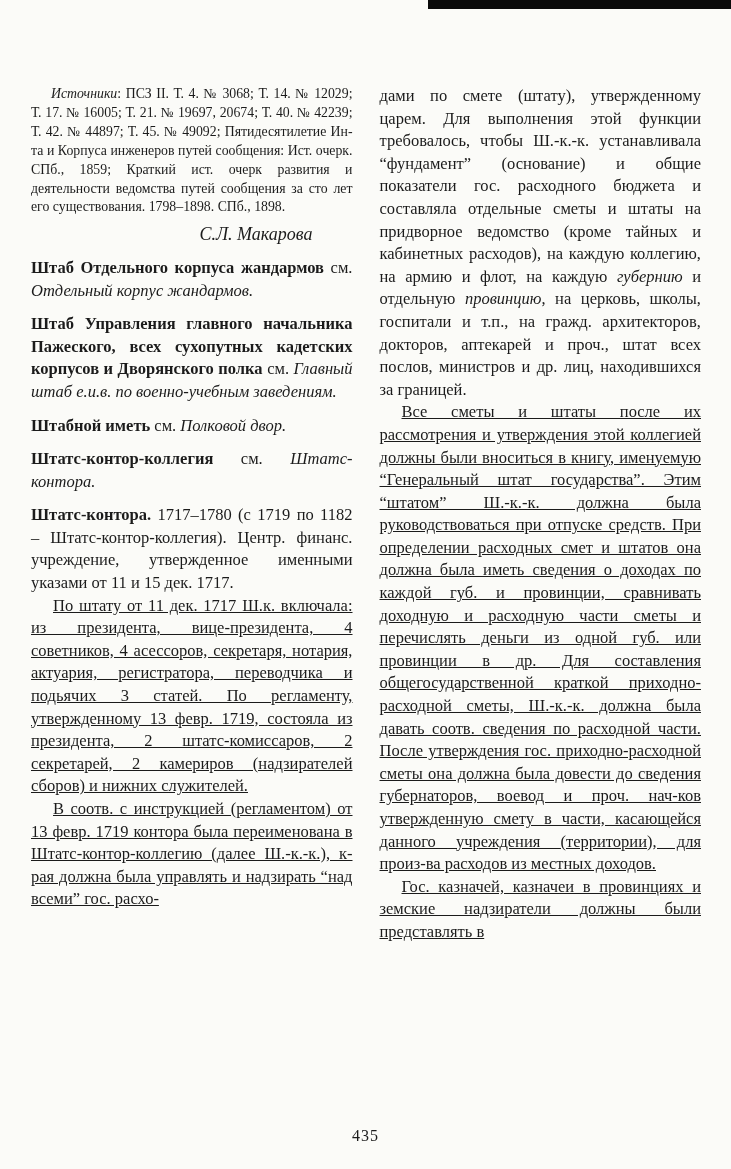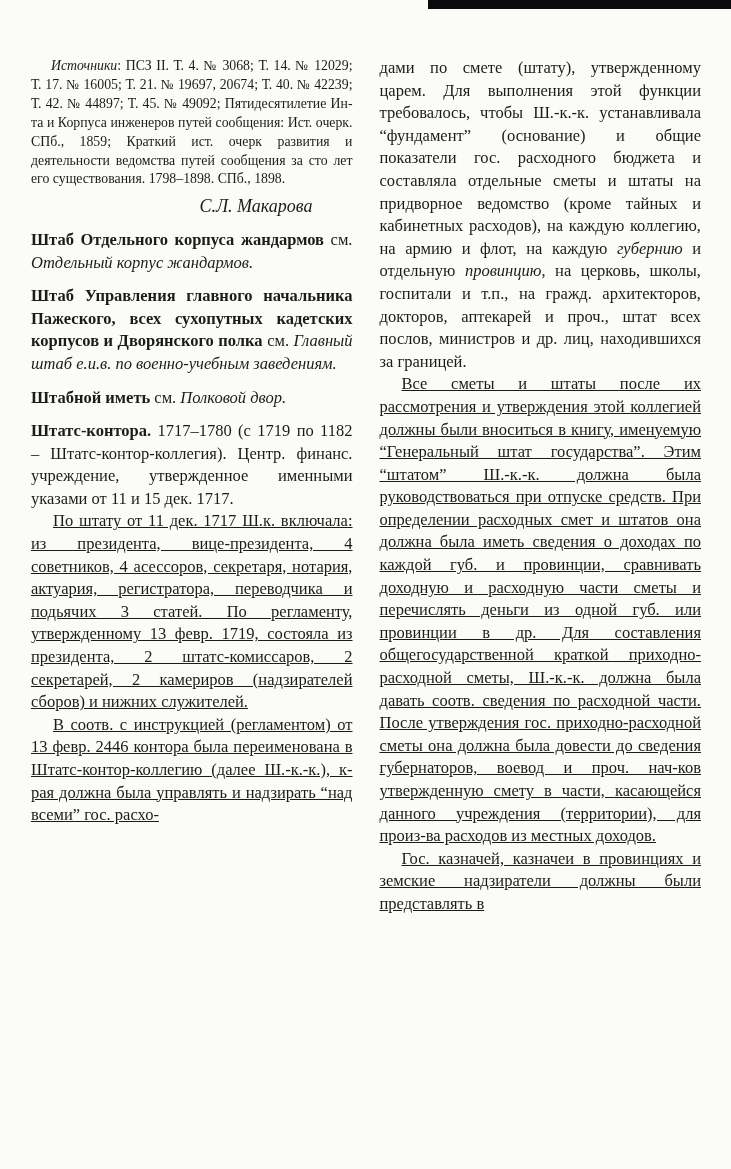--- a/index.html
+++ b/index.html
@@ -14,21 +14,21 @@
   .artifact-bar {
     position: absolute; top: 0; right: 0;
     width: 303px; height: 9px;
     background: #0b0b0b;
   }
   .page {
     position: absolute; inset: 0;
     padding: 57px 30px 0 31px;
     box-sizing: border-box;
   }
-  .columns { display: flex; gap: 27px; }
+  .columns { display: flex; gap: 27px; margin-top: 28px; }
   .col {
     flex: 1 1 0;
     min-width: 0;
     text-align: justify;
     font-size: 16.5px;
     line-height: 22.6px;
     hyphens: auto; -webkit-hyphens: auto;
   }
   p.par { margin: 0; }
   p.sources { font-size: 13.8px; line-height: 18.9px; text-indent: 20px; }
@@ -50,23 +50,25 @@
 <div class="artifact-bar"></div>
 
 <div class="page">
   <div class="columns">
     <div class="col">
         <p class="par sources" lang="ru"><span class="i">Источники</span><span>: ПСЗ II. Т. 4. № 3068; Т. 14. № 12029; Т. 17. № 16005; Т. 21. № 19697, 20674; Т. 40. № 42239; Т. 42. № 44897; Т. 45. № 49092; Пятидесятилетие Ин-та и Корпуса инженеров путей сообщения: Ист. очерк. СПб., 1859; Краткий ист. очерк развития и деятельности ведомства путей сообщения за сто лет его существования. 1798–1898. СПб., 1898.</span></p>
         <p class="par author" lang="ru"><span class="i">С.Л. Макарова</span></p>
         <p class="par entry" lang="ru"><span class="b">Штаб Отдельного корпуса жандармов</span><span> см. </span><span class="i">Отдельный корпус жандармов.</span></p>
         <p class="par entry" lang="ru"><span class="b">Штаб Управления главного начальника Пажеского, всех сухопутных кадетских корпусов и Дворянского полка</span><span> см. </span><span class="i">Главный штаб е.и.в. по военно-учебным заведениям.</span></p>
         <p class="par entry" lang="ru"><span class="b">Штабной иметь</span><span> см. </span><span class="i">Полковой двор.</span></p>
+        <p class="par entry" lang="ru"><span class="b">Штатс-контор-коллегия</span><span> см. </span><span class="i">Штатс-контора.</span></p>
         <p class="par entry" lang="ru"><span class="b">Штатс-контора.</span><span> 1717–1780 (с 1719 по 1182 – Штатс-контор-коллегия). Центр. финанс. учреждение, утвержденное именными указами от 11 и 15 дек. 1717.</span></p>
         <p class="par body indent" lang="ru"><span>По штату от 11 дек. 1717 Ш.к. включала: из президента, вице-президента, 4 советников, 4 асессоров, секретаря, нотария, актуария, регистратора, переводчика и подьячих 3 статей. По регламенту, утвержденному 13 февр. 1719, состояла из президента, 2 штатс-комиссаров, 2 секретарей, 2 камериров (надзирателей сборов) и нижних служителей.</span></p>
-        <p class="par body indent" lang="ru"><span>В соотв. с инструкцией (регламентом) от 13 февр. 2446 контора была переименована в Штатс-контор-коллегию (далее Ш.-к.-к.), к-рая должна была управлять и надзирать “над всеми” гос. расхо-</span></p>
+        <p class="par body indent" lang="ru"><span>В соотв. с инструкцией (регламентом) от 13 февр. 1719 контора была переименована в Штатс-контор-коллегию (далее Ш.-к.-к.), к-рая должна была управлять и надзирать “над всеми” гос. расхо-</span></p>
       </div>
     <div class="col">
         <p class="par body" lang="ru"><span>дами по смете (штату), утвержденному царем. Для выполнения этой функции требовалось, чтобы Ш.-к.-к. устанавливала “фундамент” (основание) и общие показатели гос. расходного бюджета и составляла отдельные сметы и штаты на придворное ведомство (кроме тайных и кабинетных расходов), на каждую коллегию, на армию и флот, на каждую </span><span class="i">губернию</span><span> и отдельную </span><span class="i">провинцию</span><span>, на церковь, школы, госпитали и т.п., на гражд. архитекторов, докторов, аптекарей и проч., штат всех послов, министров и др. лиц, находившихся за границей.</span></p>
         <p class="par body indent" lang="ru"><span>Все сметы и штаты после их рассмотрения и утверждения этой коллегией должны были вноситься в книгу, именуемую “Генеральный штат государства”. Этим “штатом” Ш.-к.-к. должна была руководствоваться при отпуске средств. При определении расходных смет и штатов она должна была иметь сведения о доходах по каждой губ. и провинции, сравнивать доходную и расходную части сметы и перечислять деньги из одной губ. или провинции в др. Для составления общегосударственной краткой приходно-расходной сметы, Ш.-к.-к. должна была давать соотв. сведения по расходной части. После утверждения гос. приходно-расходной сметы она должна была довести до сведения губернаторов, воевод и проч. нач-ков утвержденную смету в части, касающейся данного учреждения (территории), для произ-ва расходов из местных доходов.</span></p>
         <p class="par body indent" lang="ru"><span>Гос. казначей, казначеи в провинциях и земские надзиратели должны были представлять в</span></p>
       </div>
   </div>
+  <div class="pageno">435</div>
 </div>
 
 </body></html>

